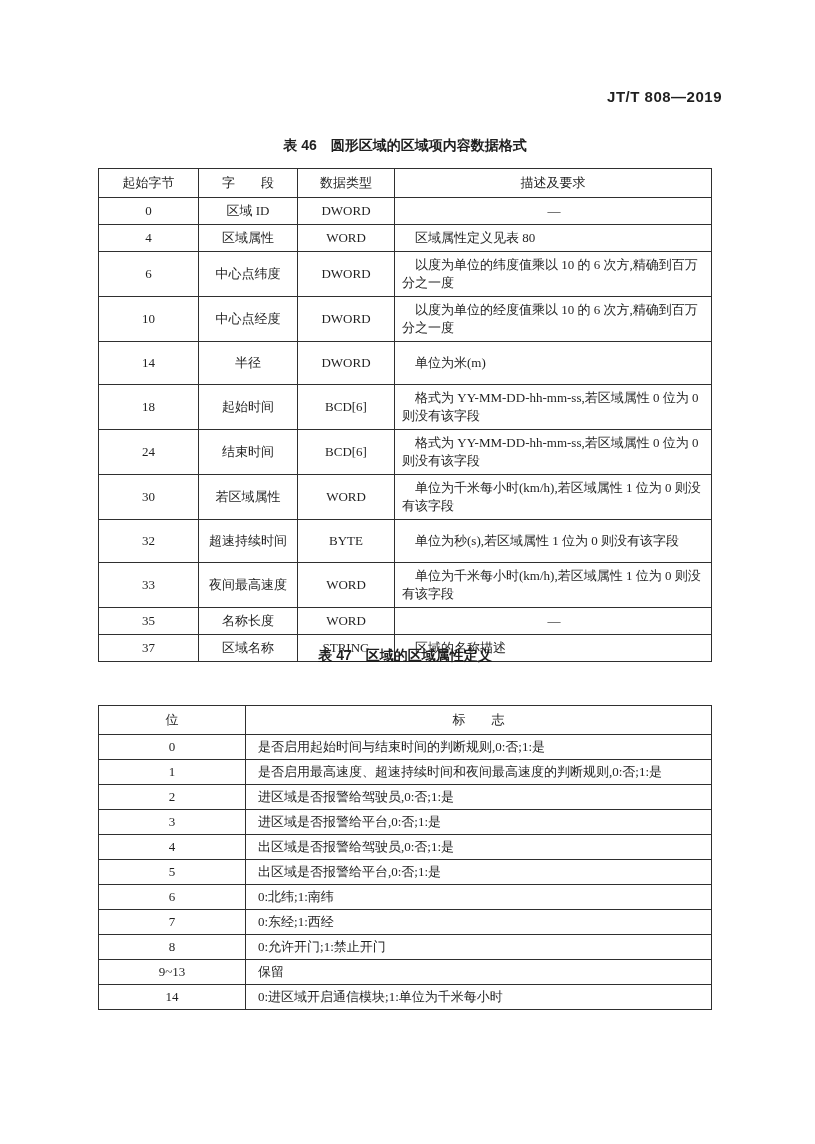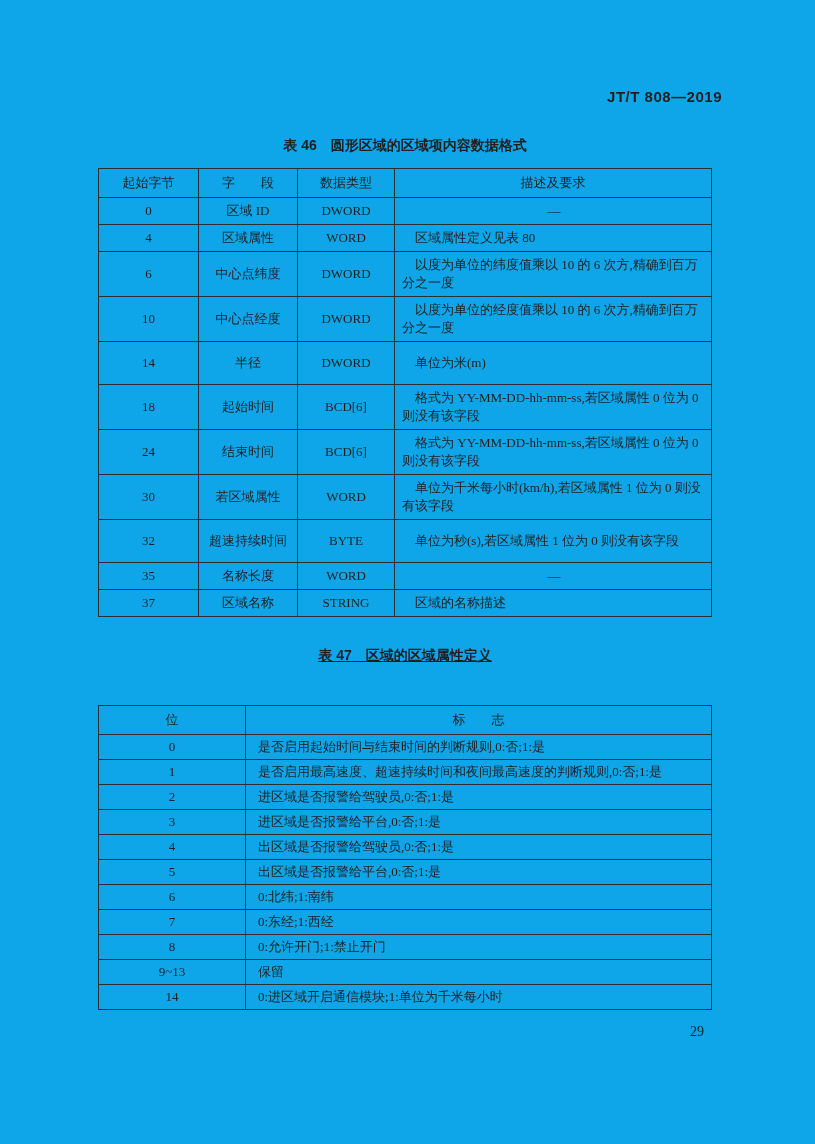--- a/index.html
+++ b/index.html
@@ -1,19 +1,19 @@
 <!DOCTYPE html>
 <html><head>
 <meta charset="utf-8">
 <style>
   html,body { margin:0; padding:0; background:#e8e8e8; }
   .page {
     position:relative;
     width:815px; height:1144px;
-    background:#0ea5e9;
+    background:#ffffff;
     font-family:"Liberation Serif","DejaVu Serif",serif;
     color:#1f1f1f;
     overflow:hidden;
   }
   .doc-number {
     position:absolute; top:88px; right:93px;
     font-family:"Liberation Sans","DejaVu Sans",sans-serif;
     font-weight:bold; font-size:15px; letter-spacing:0.5px;
   }
   .t-title {
@@ -129,20 +129,26 @@
         <td class="c">WORD</td>
         <td class="desc">单位为千米每小时(km/h),若区域属性 1 位为 0 则没有该字段</td>
       </tr>
       <tr class="pad">
         <td class="c">32</td>
         <td class="c">超速持续时间</td>
         <td class="c">BYTE</td>
         <td class="desc">单位为秒(s),若区域属性 1 位为 0 则没有该字段</td>
       </tr>
       <tr>
+        <td class="c">33</td>
+        <td class="c">夜间最高速度</td>
+        <td class="c">WORD</td>
+        <td class="desc">单位为千米每小时(km/h),若区域属性 1 位为 0 则没有该字段</td>
+      </tr>
+      <tr>
         <td class="c">35</td>
         <td class="c">名称长度</td>
         <td class="c">WORD</td>
         <td class="desc ctr">—</td>
       </tr>
       <tr>
         <td class="c">37</td>
         <td class="c">区域名称</td>
         <td class="c">STRING</td>
         <td class="desc">区域的名称描述</td>
@@ -204,15 +210,14 @@
         <td class="c">9~13</td>
         <td class="flag">保留</td>
       </tr>
       <tr>
         <td class="c">14</td>
         <td class="flag">0:进区域开启通信模块;1:单位为千米每小时</td>
       </tr>
     </tbody>
   </table>
 
-  <div class="page-number">29</div>
 
 </div>
 
 </body></html>

